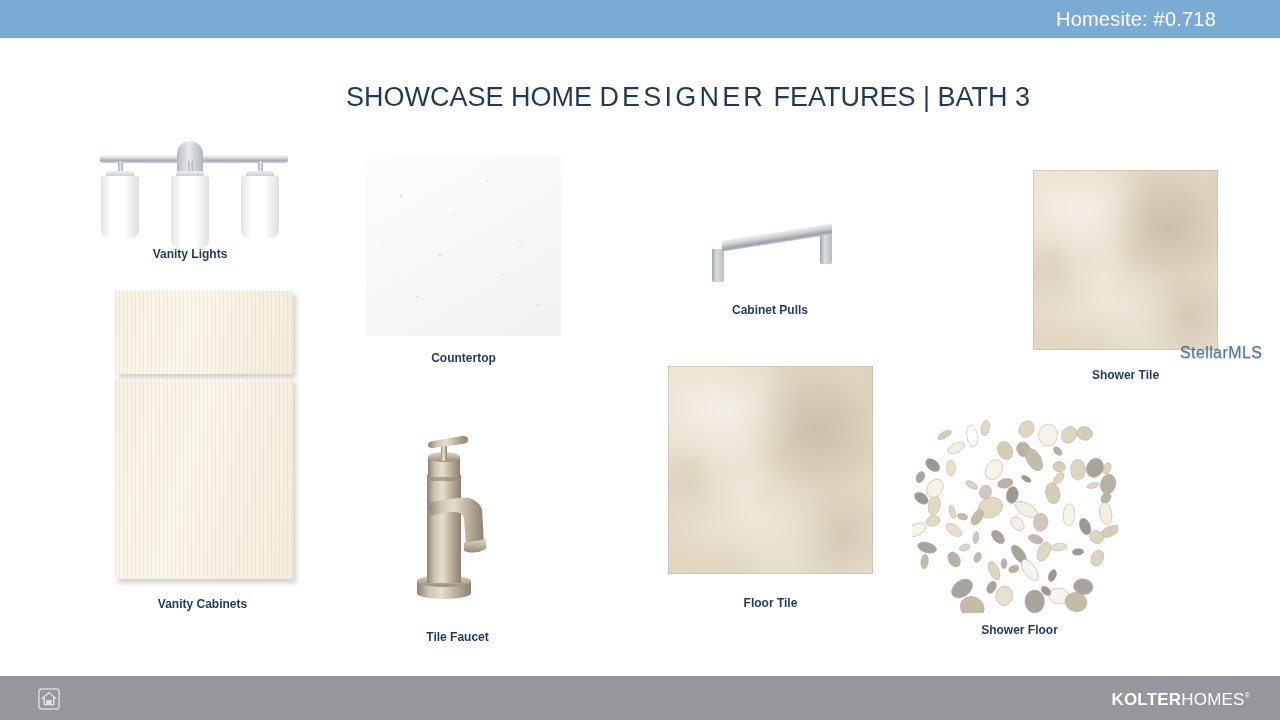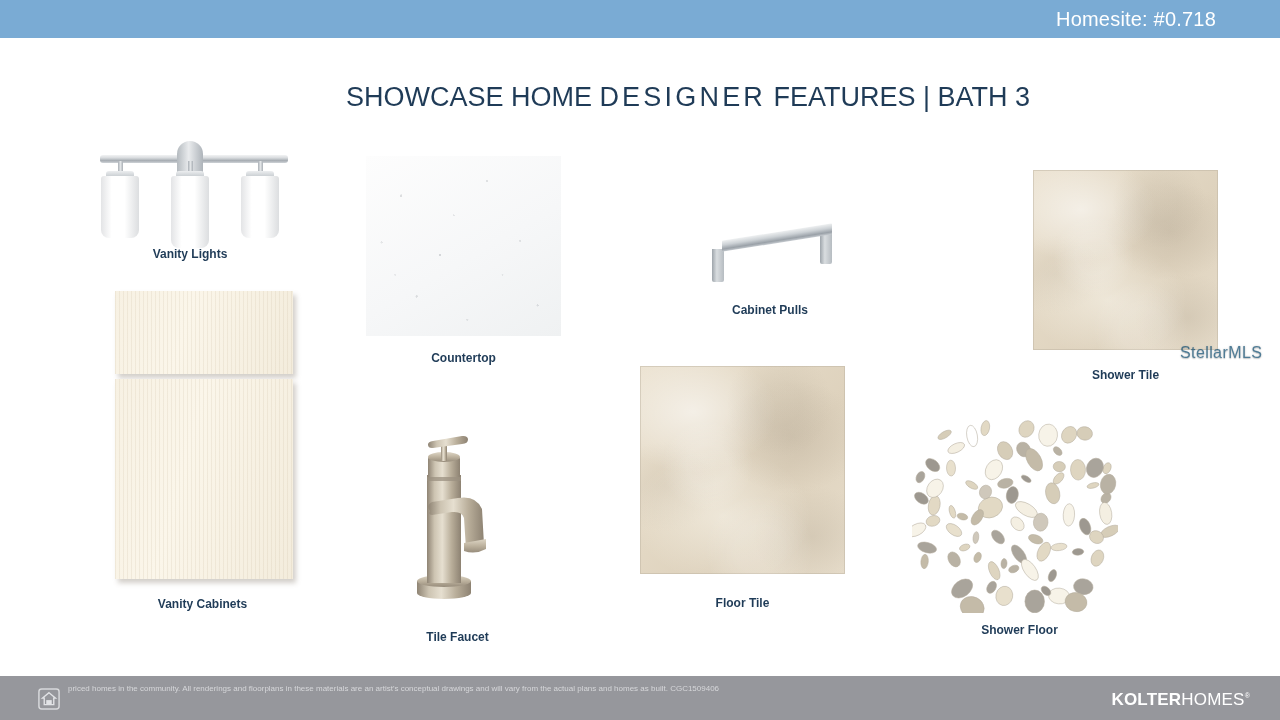--- a/index.html
+++ b/index.html
@@ -215,21 +215,21 @@
     <div class="pull-bar"></div>
   </div>
   <div class="item-label" style="top:85px;">Cabinet Pulls</div>
 </div>
 
 <div class="item" style="left:993px;top:170px;width:205px;height:222px;margin-left:40px;">
   <div class="swatch tile-stone" style="left:0;top:0;width:185px;height:180px;"></div>
   <div class="item-label" style="top:198px;width:185px;">Shower Tile</div>
 </div>
 
-<div class="item" style="left:640px;top:366px;width:205px;height:250px;text-decoration:underline;">
+<div class="item" style="left:668px;top:366px;width:205px;height:250px;text-decoration:underline;">
   <div class="swatch tile-stone" style="left:0;top:0;width:205px;height:208px;"></div>
   <div class="item-label" style="top:230px;">Floor Tile</div>
 </div>
 
 <div class="item" style="left:400px;top:425px;width:115px;height:225px;">
   <svg width="115" height="190" viewBox="0 0 115 190" style="position:absolute;left:0;top:0;">
     <defs>
       <linearGradient id="nk" x1="0" y1="0" x2="1" y2="0">
         <stop offset="0" stop-color="#8f8474"></stop>
         <stop offset="0.22" stop-color="#cdc4b2"></stop>
@@ -351,15 +351,14 @@
 
 <div class="watermark">StellarMLS</div>
 
 <div class="footer-bar"></div>
 <svg class="eho-icon" viewBox="0 0 24 24">
   <rect x="1" y="1" width="22" height="22" rx="3" fill="none" stroke="#d8d9dc" stroke-width="1.6"></rect>
   <path d="M12 5.2 L19 11 L17.2 11 L17.2 18.2 L6.8 18.2 L6.8 11 L5 11 Z" fill="none" stroke="#e2e3e6" stroke-width="1.5"></path>
   <rect x="9" y="13.2" width="6" height="5" fill="#e2e3e6"></rect>
 </svg>
 <div class="footer-text">
-  <div>priced homes in the community. All renderings and floorplans in these materials are an artist's conceptual drawings and will vary from the actual plans and homes as built. CGC1509406</div>
 </div>
 <div class="footer-logo"><b>KOLTER</b><span>HOMES</span><sup>®</sup></div>
 
 </body></html>

